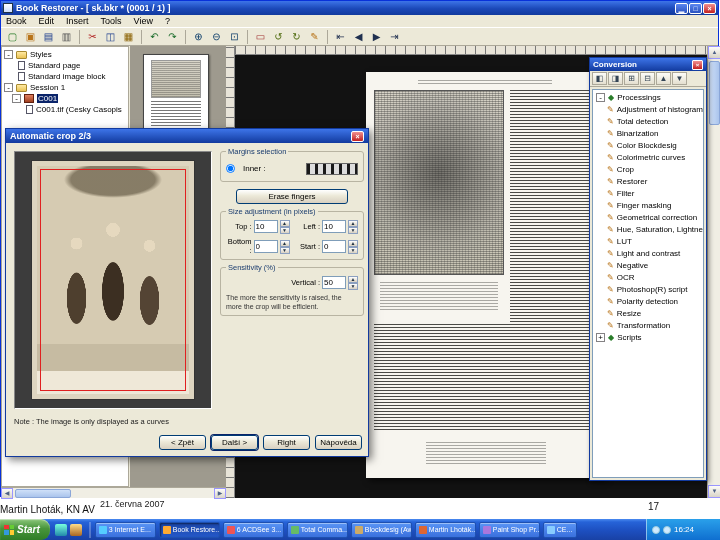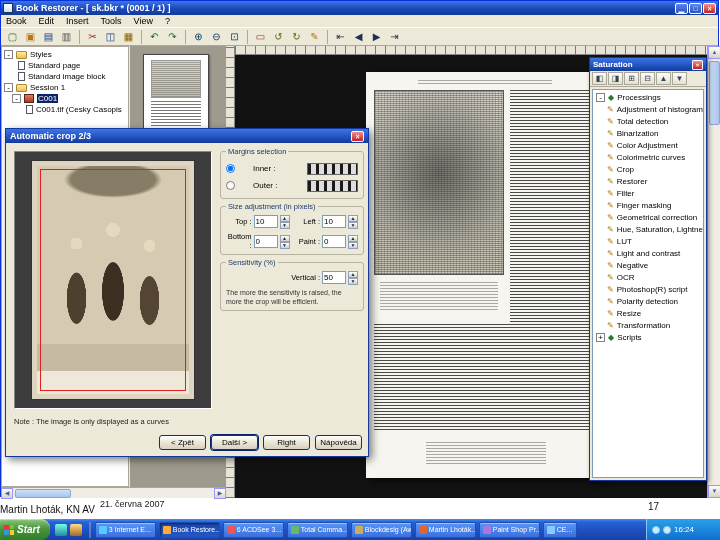--- a/index.html
+++ b/index.html
@@ -112,21 +112,21 @@
           radial-gradient(ellipse 16px 42px at 26% 58%,#4e3f2e 60%,transparent 62%),
           radial-gradient(ellipse 18px 48px at 50% 55%,#3c2f22 60%,transparent 62%),
           radial-gradient(ellipse 16px 40px at 74% 59%,#544434 60%,transparent 62%),
           radial-gradient(ellipse 70px 26px at 50% 6%,rgba(70,60,40,.55) 60%,transparent 70%),
           linear-gradient(to bottom,#d6cbb2 0 78%,#c6bba2 78% 90%,#efe8d8 90%)}
   .croprect{position:absolute;left:3px;top:3px;right:3px;bottom:3px;border:1px solid #e02020}
   .dnote{position:absolute;left:8px;top:274px;font-size:7.5px;color:#222}
   .dright{position:absolute;left:214px;top:8px;width:144px}
   .group{position:relative;border:1px solid #b8b4a2;border-radius:3px;margin-bottom:7px;padding:8px 5px 4px}
   .glabel{position:absolute;top:-5px;left:5px;background:#ece9d8;font-size:7.5px;padding:0 2px;color:#1a3c6e}
-  .mrow{display:flex;align-items:center;gap:18px;height:17px;font-size:8px}
+  .mrow{display:flex;align-items:center;gap:8px;height:17px;font-size:8px}
   .mrow input{width:9px;height:9px;margin:0}
   .mlabel{width:36px}
   .strip{width:52px;height:12px;margin-left:auto;border:1px solid #666;
          background:repeating-linear-gradient(90deg,#1a1a1a 0 3px,#ddd 3px 8px)}
   .btnxp{background:linear-gradient(#fff,#ece9d8 45%,#d8d0c0);border:1px solid #003c74;border-radius:3px;
          font-size:8px;font-family:inherit;color:#000}
   .erase{display:block;margin:0 auto 7px;width:112px;height:15px}
   .sgrid{display:grid;grid-template-columns:1fr 1fr;gap:4px 5px}
   .sgrid1{display:grid;grid-template-columns:1fr;gap:4px}
   .scell{display:flex;align-items:center;gap:2px;font-size:7.5px}
@@ -276,21 +276,21 @@
       <span class="sbtn v" style="bottom:0">▼</span>
     </div>
     <div class="apphscroll">
       <span class="sbtn h" style="left:0">◀</span>
       <span class="sthumb-h"></span>
       <span class="sbtn h" style="right:0">▶</span>
     </div>
 
     <div class="restpanel">
       <div class="rtitle">
-        <span>Saturation</span>
+        <span>Conversion</span>
         <span class="rclose">×</span>
       </div>
       <div class="rtoolbar">
         <span class="rtbtn">◧</span>
         <span class="rtbtn">◨</span>
         <span class="rtbtn">⊞</span>
         <span class="rtbtn">⊟</span>
         <span class="rtbtn">▲</span>
         <span class="rtbtn">▼</span>
       </div>
@@ -307,21 +307,21 @@
         <div class="rrow child">
             <span class="ricon">✎</span>
             <span>Total detection</span>
           </div>
         <div class="rrow child">
             <span class="ricon">✎</span>
             <span>Binarization</span>
           </div>
         <div class="rrow child">
             <span class="ricon">✎</span>
-            <span>Color Adjustment</span>
+            <span>Color Blockdesig</span>
           </div>
         <div class="rrow child">
             <span class="ricon">✎</span>
             <span>Colorimetric curves</span>
           </div>
         <div class="rrow child">
             <span class="ricon">✎</span>
             <span>Crop</span>
           </div>
         <div class="rrow child">
@@ -398,27 +398,23 @@
         <div class="dnote">Note :   The image is only displayed as a curves</div>
 
         <div class="dright">
           <div class="group">
             <span class="glabel">Margins selection</span>
             <div class="mrow">
               <input type="radio" name="margins" checked="" style="">
               <span class="mlabel">Inner :</span>
               <span class="strip"></span>
             </div>
-            <div class="mrow">
-              <input type="radio" name="margins" style="">
-              <span class="mlabel">Outer :</span>
-              <span class="strip"></span>
-            </div>
-          </div>
-
+          </div>
+
+          <button class="btnxp erase">Erase fingers</button>
 
           <div class="group">
             <span class="glabel">Size adjustment (in pixels)</span>
             <div class="sgrid">
               <div class="scell">
                 <span class="lbl">Top :</span>
                 <input class="numin" value="10" style="">
                 <span class="spin">
                     <span>▲</span>
                     <span>▼</span>
@@ -434,21 +430,21 @@
               </div>
               <div class="scell">
                 <span class="lbl">Bottom :</span>
                 <input class="numin" value="0" style="">
                 <span class="spin">
                     <span>▲</span>
                     <span>▼</span>
                   </span>
               </div>
               <div class="scell">
-                <span class="lbl">Paint :</span>
+                <span class="lbl">Start :</span>
                 <input class="numin" value="0" style="">
                 <span class="spin">
                     <span>▲</span>
                     <span>▼</span>
                   </span>
               </div>
             </div>
           </div>
 
           <div class="group">

